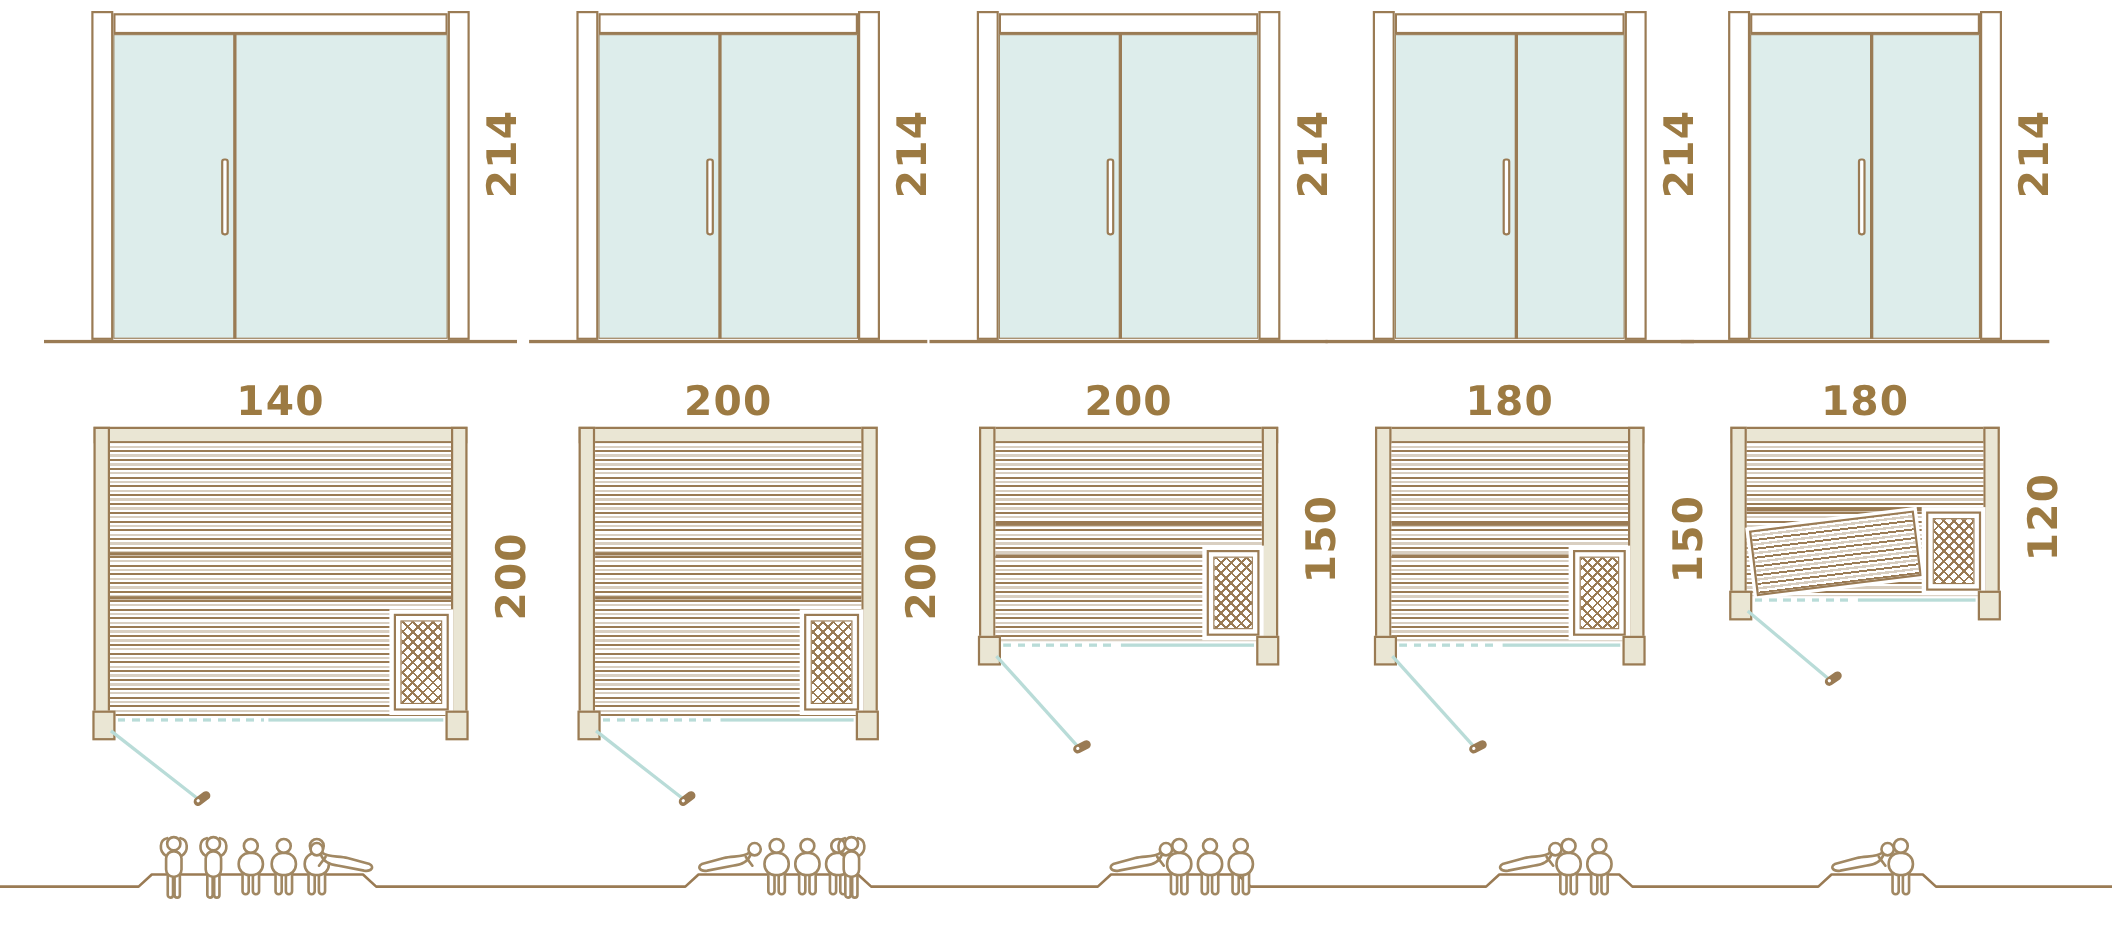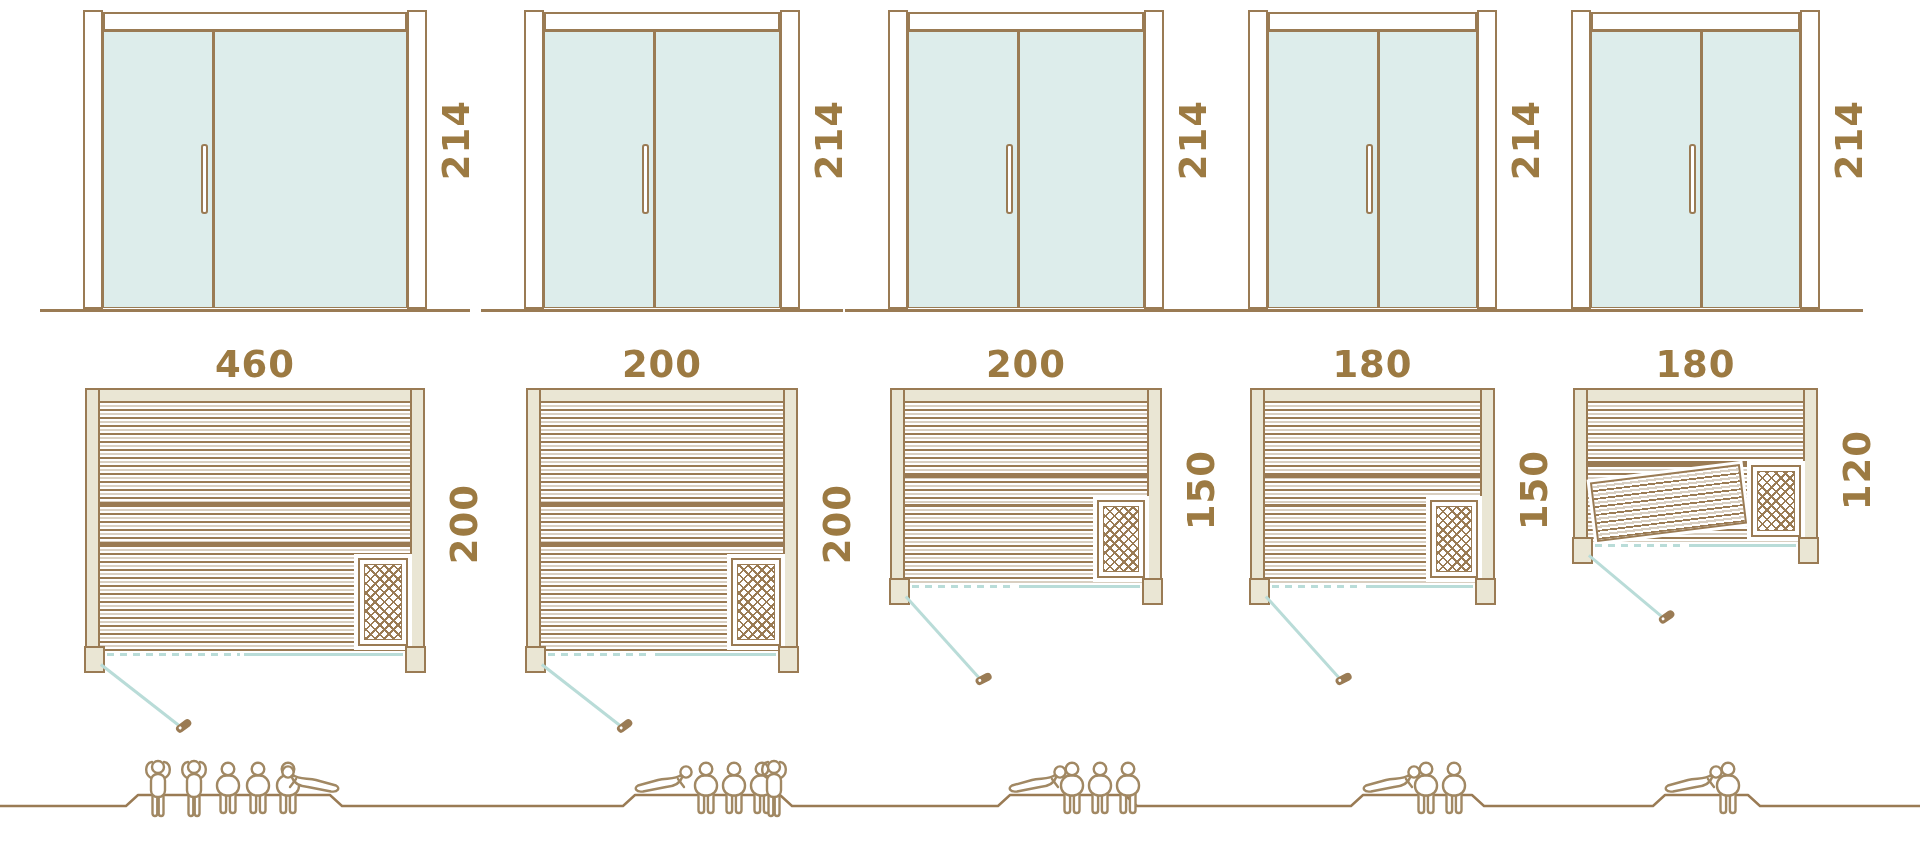--- a/index.html
+++ b/index.html
@@ -33,21 +33,21 @@
     <div class="abs" style="left: 358px; top: 558px; width: 50px; height: 88px; background: rgb(255, 255, 255); border: 2px solid rgb(154, 123, 84); box-shadow: rgb(255, 255, 255) 0px 0px 0px 4px;"></div>
     <div class="abs" style="left: 364px; top: 564px; width: 38px; height: 76px; background: repeating-linear-gradient(45deg, rgb(154, 123, 84) 0px, rgb(154, 123, 84) 1.8px, transparent 1.8px, transparent 6.5px), repeating-linear-gradient(135deg, rgb(154, 123, 84) 0px, rgb(154, 123, 84) 1.8px, transparent 1.8px, transparent 6.5px) rgb(255, 255, 255); border: 1.5px solid rgb(154, 123, 84);"></div>
     <div class="abs" style="left: 84px; top: 646px; width: 21px; height: 27px; background: rgb(234, 230, 212); border: 2px solid rgb(154, 123, 84);"></div>
     <div class="abs" style="left: 405px; top: 646px; width: 21px; height: 27px; background: rgb(234, 230, 212); border: 2px solid rgb(154, 123, 84);"></div>
     <div class="abs" style="left: 107px; top: 653px; width: 133.2px; height: 3px; background: repeating-linear-gradient(90deg, rgb(185, 220, 216) 0px, rgb(185, 220, 216) 7px, transparent 7px, transparent 13px);"></div>
     <div class="abs" style="left: 244.2px; top: 653px; width: 158.8px; height: 2.5px; background: rgb(185, 220, 216);"></div>
     <div class="abs" style="left: 101px; top: 663px; width: 104px; height: 2.5px; background: rgb(185, 220, 216); transform-origin: left center; transform: rotate(38deg);"></div>
     <div class="abs" style="left: 174.953px; top: 722.029px; width: 17px; height: 7.5px; background: rgb(154, 123, 84); border-radius: 4px; transform: rotate(-37deg);">
       <div class="abs" style="left: 3px; top: 2.2px; width: 3px; height: 3px; background: rgb(255, 255, 255); border-radius: 50%;"></div>
     </div>
-    <div class="abs dim hlabel" style="left: 170px; top: 344px;">460</div>
+    <div class="abs dim hlabel" style="left: 170px; top: 344px;">140</div>
     <div class="abs dim vlabel" style="left: 390px; top: 503px;">200</div>
     <div class="abs" style="left: 524px; top: 10px; width: 276px; height: 1px;"></div>
     <div class="abs" style="left: 524px; top: 10px; width: 20px; height: 299px; background: rgb(255, 255, 255); border: 2px solid rgb(154, 123, 84);"></div>
     <div class="abs" style="left: 780px; top: 10px; width: 20px; height: 299px; background: rgb(255, 255, 255); border: 2px solid rgb(154, 123, 84);"></div>
     <div class="abs" style="left: 544px; top: 12px; width: 236px; height: 19px; background: rgb(255, 255, 255); border: 2px solid rgb(154, 123, 84);"></div>
     <div class="abs" style="left: 544px; top: 31px; width: 236px; height: 277px; background: rgb(221, 237, 235); border: 1px solid rgb(154, 123, 84);"></div>
     <div class="abs" style="left: 653px; top: 31px; width: 2.5px; height: 277px; background: rgb(154, 123, 84);"></div>
     <div class="abs" style="left: 642px; top: 144px; width: 7px; height: 70px; background: rgb(255, 255, 255); border: 2px solid rgb(154, 123, 84); border-radius: 3px;"></div>
     <div class="abs" style="left: 481px; top: 309px; width: 362px; height: 2.5px; background: rgb(154, 123, 84);"></div>
     <div class="abs dim vlabel" style="left: 755px; top: 119px;">214</div>

